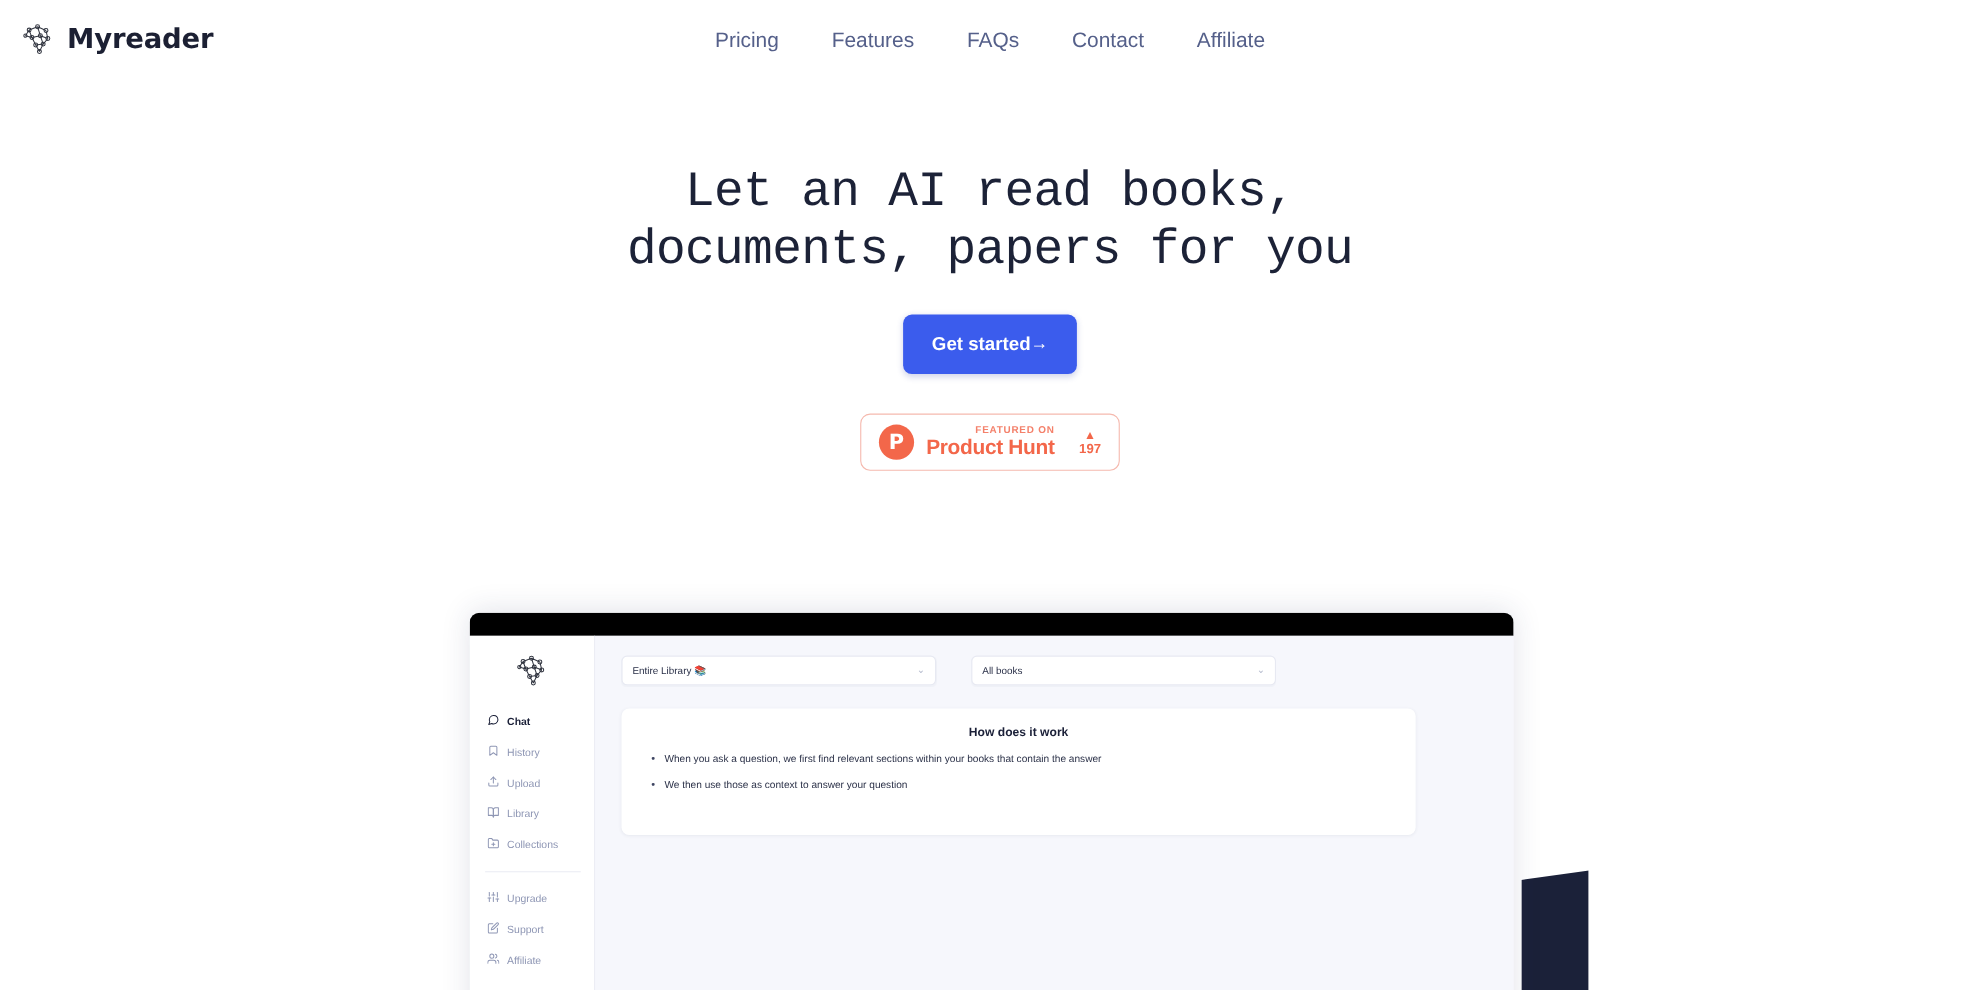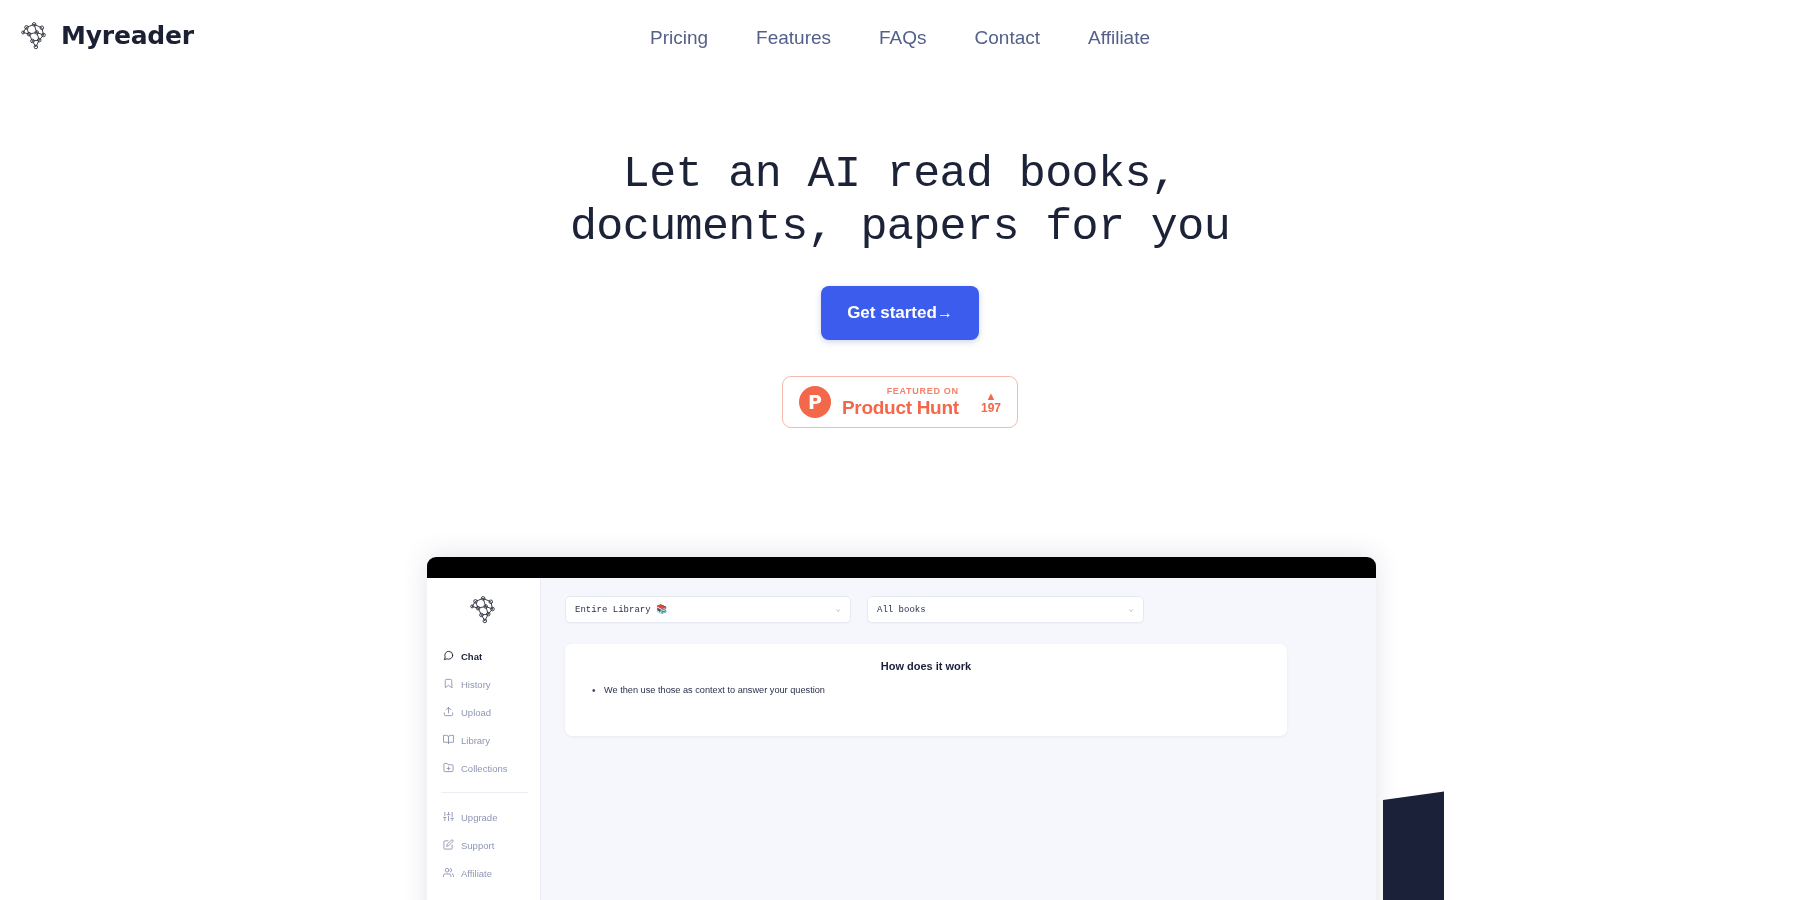--- a/index.html
+++ b/index.html
@@ -226,21 +226,21 @@
     background: #ecedf4;
     margin: 10px 12px 10px 14px;
   }
 
   .app-main {
     flex: 1;
     background: #f6f7fc;
     padding: 18px 24px 0 24px;
     position: relative;
   }
-  .dropdown-row { display: flex; gap: 16px; font-family: Liberation Mono, monospace; }
+  .dropdown-row { display: flex; gap: 32px; }
   .dropdown {
     background: #ffffff;
     border: 1px solid #e7e9f2;
     border-radius: 5px;
     height: 27px;
     display: flex;
     align-items: center;
     padding: 0 9px;
     font-size: 9px;
     color: #2a3048;
@@ -480,20 +480,21 @@
           </div>
           <div class="dropdown dd-books">
             <span>All books</span>
             <span class="dd-caret">⌄</span>
           </div>
         </div>
 
         <div class="info-card">
           <div class="card-title">How does it work</div>
           <ul class="card-list">
+            <li>When you ask a question, we first find relevant sections within your books that contain the answer</li>
             <li>We then use those as context to answer your question</li>
           </ul>
         </div>
 
       </div>
     </div>
   </div>
 
 </div>
 

